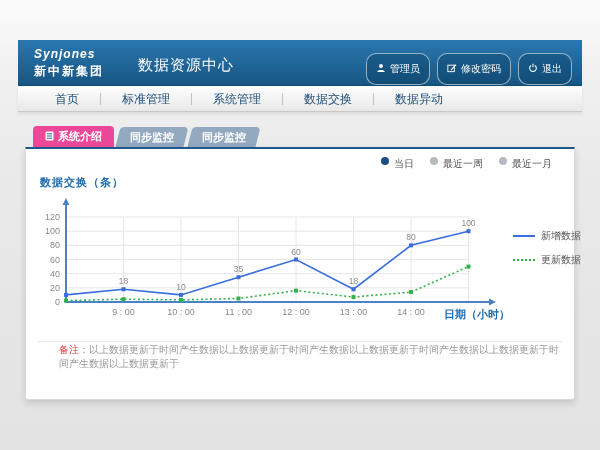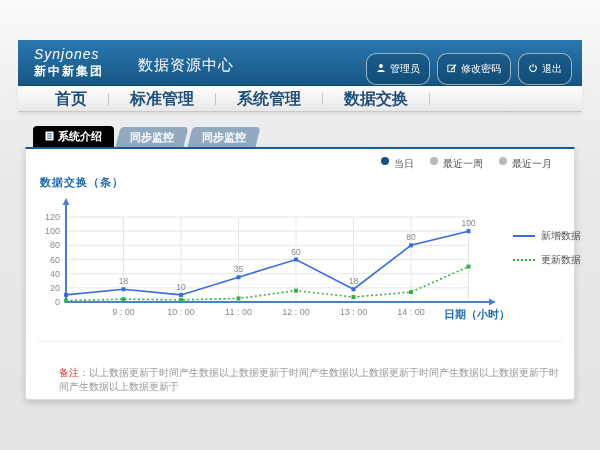--- a/index.html
+++ b/index.html
@@ -2,53 +2,53 @@
 <html><head>
 <meta charset="utf-8">
 <style>
   *{box-sizing:border-box;margin:0;padding:0;}
   html,body{width:600px;height:450px;}
   body{font-family:"Liberation Sans","DejaVu Sans",sans-serif;position:relative;overflow:hidden;
        background:linear-gradient(#fcfcfc,#f2f2f2 60px,#e9e9e9 180px,#e3e3e3);}
   .header{position:absolute;left:18px;top:40px;width:564px;height:46px;
           background:linear-gradient(#2a77b0,#175683);border-bottom:1px solid #0f4a72;}
   .logo{position:absolute;left:16px;top:5px;color:#fff;}
-  .logo-l1{font-size:14px;font-weight:normal;font-style:italic;letter-spacing:1px;line-height:18px;}
+  .logo-l1{font-size:12px;font-weight:bold;font-style:italic;letter-spacing:1px;line-height:18px;}
   .logo-l2{font-size:12px;font-weight:bold;letter-spacing:2px;line-height:16px;}
   .app-title{position:absolute;left:120px;top:16px;color:#fff;font-size:15px;letter-spacing:1px;}
   .actions{position:absolute;right:10px;top:13px;display:flex;gap:7px;}
   .pill{display:flex;align-items:center;gap:4px;padding:8px 9px;border:1px solid rgba(255,255,255,.55);
         border-radius:10px;background:rgba(10,60,95,.35);color:#fff;font-size:10px;cursor:pointer;white-space:nowrap;}
   .nav{position:absolute;left:18px;top:86px;width:564px;height:26px;
        background:linear-gradient(#fefefe,#e8e8e8);border-bottom:1px solid #c9c9c9;
        box-shadow:0 2px 3px rgba(0,0,0,.08);display:flex;align-items:center;padding-left:16px;}
-  .nav-item{padding:0 21px;font-size:16px;font-weight:bold;color:#1f4e79;cursor:pointer;line-height:26px;}
+  .nav-item{padding:0 21px;font-size:12px;font-weight:normal;color:#1f4e79;cursor:pointer;line-height:26px;}
   .nav-sep{width:1px;height:12px;background:#c5c5c5;}
   .tabs{position:absolute;left:33px;top:126px;display:flex;gap:4px;align-items:flex-end;}
   .tab{position:relative;height:21px;display:flex;align-items:center;justify-content:center;
        padding:0 12px;color:#fff;font-size:11px;font-weight:bold;cursor:pointer;border-radius:4px 4px 0 0;}
-  .tab.active{background:#000000;}
+  .tab.active{background:#ec4899;}
   .tab:not(.active){background:#92a9c0;height:20px;transform:skewX(-14deg);}
   .tab:not(.active) .tab-inner{transform:skewX(14deg);}
   .tab-inner{display:flex;align-items:center;gap:4px;}
   .panel{position:absolute;left:25px;top:147px;width:550px;height:253px;background:#fff;
          border:1px solid #d9d9d9;border-top:2px solid #1a5a8e;border-radius:0 0 3px 3px;
          box-shadow:0 3px 7px rgba(0,0,0,.14);}
   .radios{position:absolute;right:22px;top:8px;display:flex;gap:16px;align-items:center;}
   .radio{display:flex;gap:5px;align-items:flex-start;font-size:10px;color:#555;cursor:pointer;}
   .dot{width:8px;height:8px;border-radius:50%;background:#b5bac0;}
   .radio.selected .dot{background:#1b4e86;}
   .ylabel{position:absolute;left:14px;top:26px;font-size:11px;font-weight:bold;color:#1f6cad;letter-spacing:1px;}
   .chart{position:absolute;left:15px;top:42px;}
   .xlabel{position:absolute;left:418px;top:158px;font-size:11px;font-weight:bold;color:#1f6cad;}
   .legend{position:absolute;left:487px;top:80px;display:flex;flex-direction:column;gap:10px;}
   .legend-item{display:flex;align-items:center;gap:6px;font-size:10px;color:#555;white-space:nowrap;}
   .sample{width:22px;height:0;border-top:2px solid #000;}
   .divider{position:absolute;left:12px;right:12px;top:192px;height:1px;background:#ececec;}
-  .note{position:absolute;left:33px;top:217px;width:505px;font-size:10px;color:#9a9a9a;line-height:14px;}
+  .note{position:absolute;left:33px;top:194px;width:505px;font-size:10px;color:#9a9a9a;line-height:14px;}
   .note .red{color:#e03a3a;}
   text.tick{font-size:9px;fill:#8a8a8a;font-family:"Liberation Sans","DejaVu Sans",sans-serif;}
   text.vlabel{font-size:8.5px;fill:#8a8a8a;font-family:"Liberation Sans","DejaVu Sans",sans-serif;}
 </style>
 </head>
 <body>
 
 <div class="header">
   <div class="logo">
     <div class="logo-l1">Synjones</div>
@@ -82,20 +82,21 @@
 
 <div class="nav">
     <div class="nav-item">首页</div>
     <span class="nav-sep"></span>
     <div class="nav-item">标准管理</div>
     <span class="nav-sep"></span>
     <div class="nav-item">系统管理</div>
     <span class="nav-sep"></span>
     <div class="nav-item">数据交换</div>
     <span class="nav-sep"></span>
+    <div class="nav-item">数据异动</div>
   </div>
 
 <div class="tabs">
     <div class="tab active">
       <span class="tab-inner">
         <span><svg width="9" height="10" viewBox="0 0 10 11">
             <rect x="0.5" y="0.5" width="9" height="10" rx="1" fill="#fff"></rect>
             <line x1="2.2" y1="3" x2="7.8" y2="3" stroke="#1a5a8e"></line>
             <line x1="2.2" y1="5.5" x2="7.8" y2="5.5" stroke="#1a5a8e"></line>
             <line x1="2.2" y1="8" x2="7.8" y2="8" stroke="#1a5a8e"></line>

